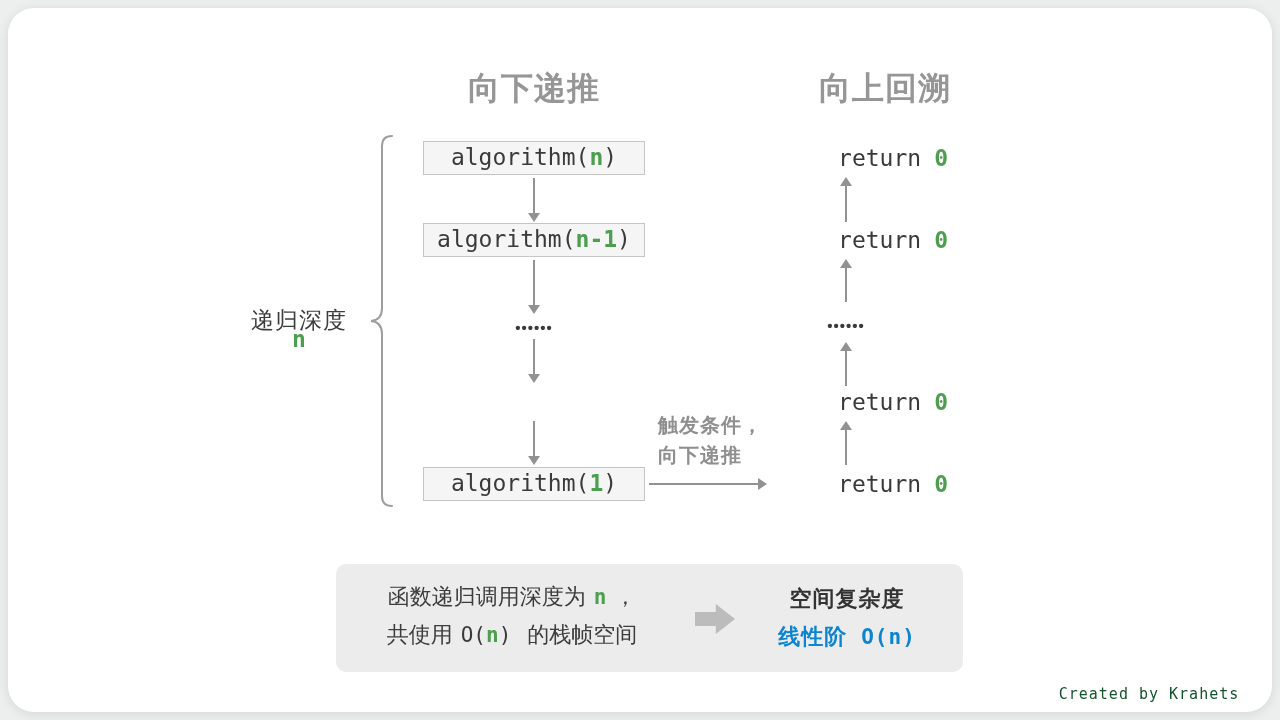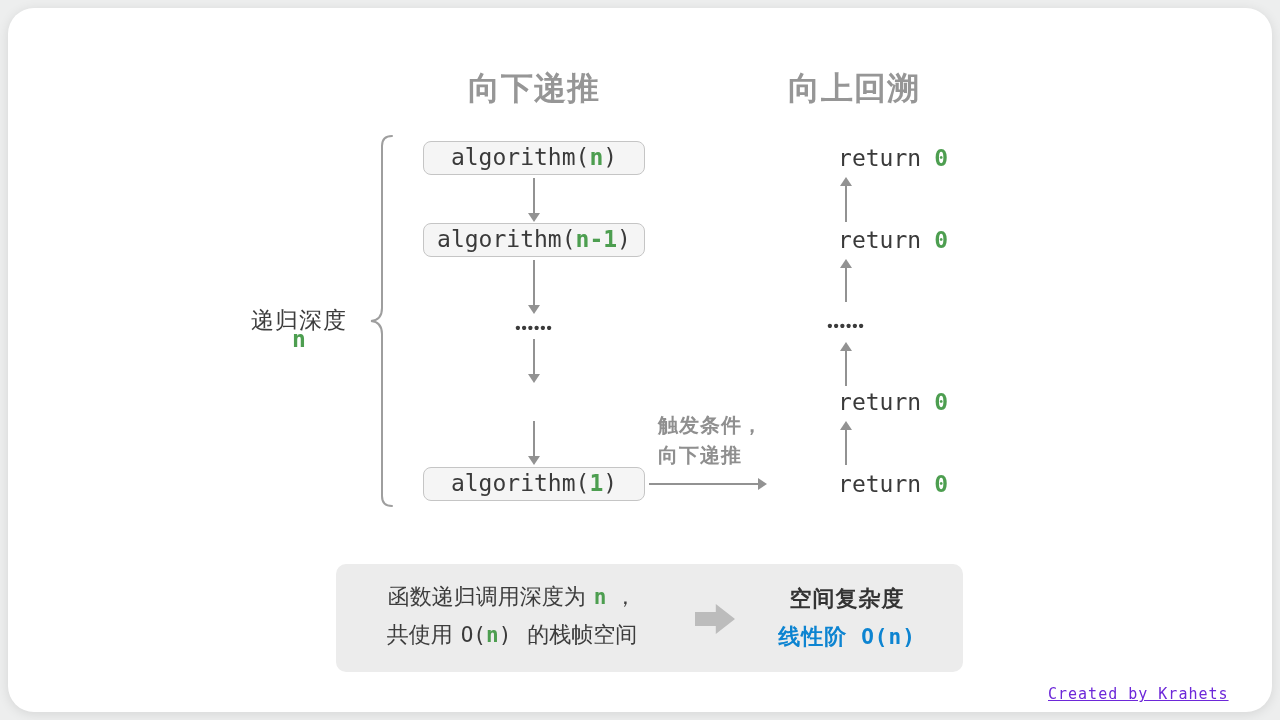--- a/index.html
+++ b/index.html
@@ -19,21 +19,21 @@
   .hdr{
     font-size:32px;font-weight:bold;color:#969696;letter-spacing:1px;
   }
   .code{font-family:"DejaVu Sans Mono","Liberation Mono",monospace;}
   .dark{color:#3a3a3a;}
   .green{color:#4d9e50;font-weight:bold;}
   .blue{color:#0d84d1;}
   .callbox{
     position:absolute;left:415px;width:222px;height:34px;
     box-sizing:border-box;background:#f5f5f5;
-    border:1.5px solid #c5c5c5;border-radius:8px;
+    border:1.5px solid #c5c5c5;border-radius:0;
     text-align:center;line-height:30px;font-size:23px;
   }
   .retrow{
     position:absolute;left:740px;width:200px;height:28px;
     text-align:right;font-size:23px;line-height:28px;
   }
   .ret-val{margin-left:13px;}
   .dots{
     position:absolute;width:120px;text-align:center;
     font-size:15px;letter-spacing:1px;font-weight:bold;color:#3b3b3b;
@@ -67,33 +67,33 @@
   .sp{margin:0 8px;}
   .block-arrow{
     position:absolute;left:687px;top:596px;width:40px;height:30px;
     background:#bcbcbc;
     clip-path:polygon(0 27%,52% 27%,52% 0,100% 50%,52% 100%,52% 73%,0 73%);
   }
   .sum-title{font-size:22px;font-weight:bold;color:#333333;letter-spacing:1px;}
   .sum-value{font-size:22px;font-weight:bold;letter-spacing:1px;}
   .sum-value .code{font-size:21px;font-weight:bold;margin-left:14px;}
   .watermark{
-    position:absolute;left:1040px;top:677px;width:202px;text-align:left;
+    position:absolute;left:1040px;top:677px;width:202px;text-align:center;
     font-family:"DejaVu Sans Mono","Liberation Mono",monospace;
-    font-size:15px;color:#6d28d9;letter-spacing:1px;text-decoration:underline;
+    font-size:15px;color:#14532d;letter-spacing:1px;
   }
   .brace-svg{position:absolute;left:358px;top:126px;}
 </style>
 </head>
 <body>
 
 <div class="card">
 
   <div class="abs hdr center" style="left:426px;top:59px;width:200px;">向下递推</div>
-  <div class="abs hdr center" style="left:746px;top:59px;width:200px;">向上回溯</div>
+  <div class="abs hdr center" style="left:777px;top:59px;width:200px;">向上回溯</div>
 
   <svg class="brace-svg" width="34" height="374" viewBox="0 0 34 374">
     <path d="M26 2 Q16 2 16 12 L16 174 Q16 186 5 187 Q16 188 16 200 L16 362 Q16 372 26 372" fill="none" stroke="#9e9e9e" stroke-width="2" stroke-linecap="round"></path>
   </svg>
   <div class="abs depth-title center" style="left:215px;top:297px;width:152px;">递归深度</div>
   <div class="abs depth-n center" style="left:215px;top:318px;width:152px;"><span class="code green">n</span></div>
 
   <div class="callbox" style="top:133px;">
     <span class="code dark">algorithm(</span><span class="code green">n</span><span class="code dark">)</span>
   </div>

